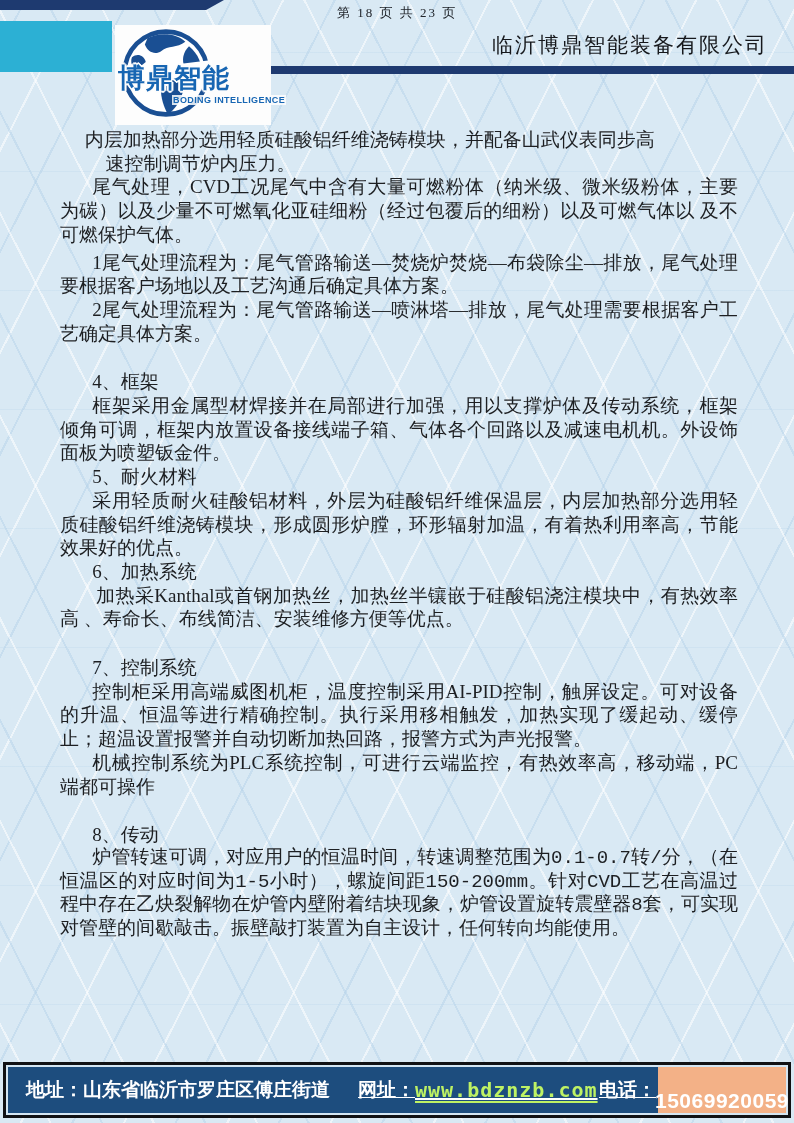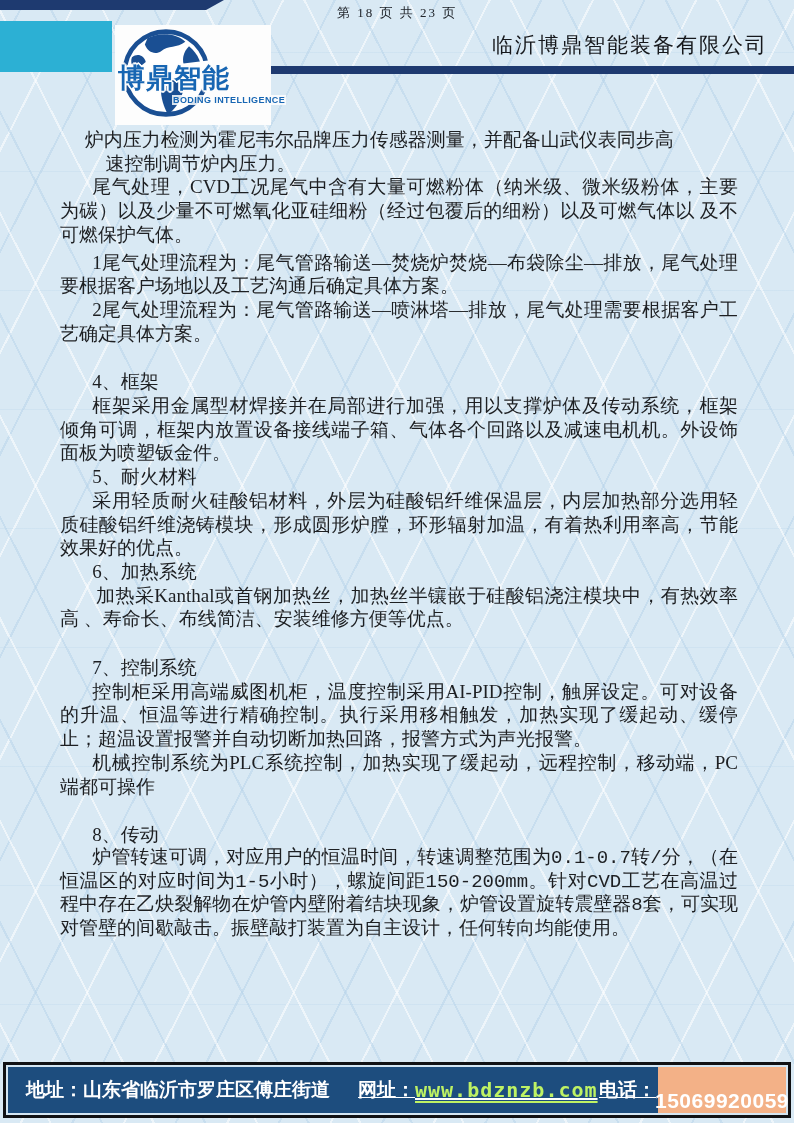--- a/index.html
+++ b/index.html
@@ -121,34 +121,34 @@
       <path d="M46,60 C57,55 67,58 69,67 C67,80 59,90 52,95 C47,86 42,71 46,60 Z" fill="#1a4f93"></path>
       <rect x="-8" y="42" width="116" height="15" fill="#ffffff" transform="rotate(-7 50 50)"></rect>
     </svg>
     <div class="logo-title">博鼎智能</div>
     <div class="logo-subtitle">BODING INTELLIGENCE</div>
   </div>
 
   <div class="company-name">临沂博鼎智能装备有限公司</div>
 
   <div class="doc-body">
-      <div class="blk para" style="text-indent: 1.3em;">炉内压力检测为霍尼韦尔品牌压力传感器测量，并配备山武仪表同步高</div>
+      <div class="blk para" style="text-indent: 1.3em;">内层加热部分选用轻质硅酸铝纤维浇铸模块，并配备山武仪表同步高</div>
       <div class="blk para" style="text-indent: 2.4em;">速控制调节炉内压力。</div>
       <div class="blk para" style="text-indent: 1.7em;">尾气处理，CVD工况尾气中含有大量可燃粉体（纳米级、微米级粉体，主要为碳）以及少量不可燃氧化亚硅细粉（经过包覆后的细粉）以及可燃气体以 及不可燃保护气体。</div>
       <div class="blk para gap-small" style="text-indent: 1.7em;">1尾气处理流程为：尾气管路输送—焚烧炉焚烧—布袋除尘—排放，尾气处理要根据客户场地以及工艺沟通后确定具体方案。</div>
       <div class="blk para" style="text-indent: 1.7em;">2尾气处理流程为：尾气管路输送—喷淋塔—排放，尾气处理需要根据客户工艺确定具体方案。</div>
       <div class="blk heading gap-section" style="text-indent: 1.7em;">4、框架</div>
       <div class="blk para" style="text-indent: 1.7em;">框架采用金属型材焊接并在局部进行加强，用以支撑炉体及传动系统，框架倾角可调，框架内放置设备接线端子箱、气体各个回路以及减速电机机。外设饰面板为喷塑钣金件。</div>
       <div class="blk heading" style="text-indent: 1.7em;">5、耐火材料</div>
       <div class="blk para" style="text-indent: 1.7em;">采用轻质耐火硅酸铝材料，外层为硅酸铝纤维保温层，内层加热部分选用轻质硅酸铝纤维浇铸模块，形成圆形炉膛，环形辐射加温，有着热利用率高，节能效果好的优点。</div>
       <div class="blk heading" style="text-indent: 1.7em;">6、加热系统</div>
       <div class="blk para" style="text-indent: 1.9em;">加热采Kanthal或首钢加热丝，加热丝半镶嵌于硅酸铝浇注模块中，有热效率高 、寿命长、布线简洁、安装维修方便等优点。</div>
       <div class="blk heading gap-section" style="text-indent: 1.7em;">7、控制系统</div>
       <div class="blk para" style="text-indent: 1.7em;">控制柜采用高端威图机柜，温度控制采用AI-PID控制，触屏设定。可对设备的升温、恒温等进行精确控制。执行采用移相触发，加热实现了缓起动、缓停止；超温设置报警并自动切断加热回路，报警方式为声光报警。</div>
-      <div class="blk para" style="text-indent: 1.7em;">机械控制系统为PLC系统控制，加热实现了缓起动，远程控制，移动端，PC端都可操作</div>
+      <div class="blk para" style="text-indent: 1.7em;">机械控制系统为PLC系统控制，可进行云端监控，有热效率高，移动端，PC端都可操作</div>
       <div class="blk heading gap-section" style="text-indent: 1.7em;">8、传动</div>
       <div class="blk para" style="text-indent: 1.7em; font-family: Liberation Mono, monospace;">炉管转速可调，对应用户的恒温时间，转速调整范围为0.1-0.7转/分，（在恒温区的对应时间为1-5小时），螺旋间距150-200mm。针对CVD工艺在高温过程中存在乙炔裂解物在炉管内壁附着结块现象，炉管设置旋转震壁器8套，可实现对管壁的间歇敲击。振壁敲打装置为自主设计，任何转向均能使用。</div>
     </div>
 
   <div class="footer-bar" style="background: rgb(29, 77, 126);">
     <div class="footer-inner">
       <span class="footer-group">
         <span>地址：</span>
         <span>山东省临沂市罗庄区傅庄街道</span>
       </span>

